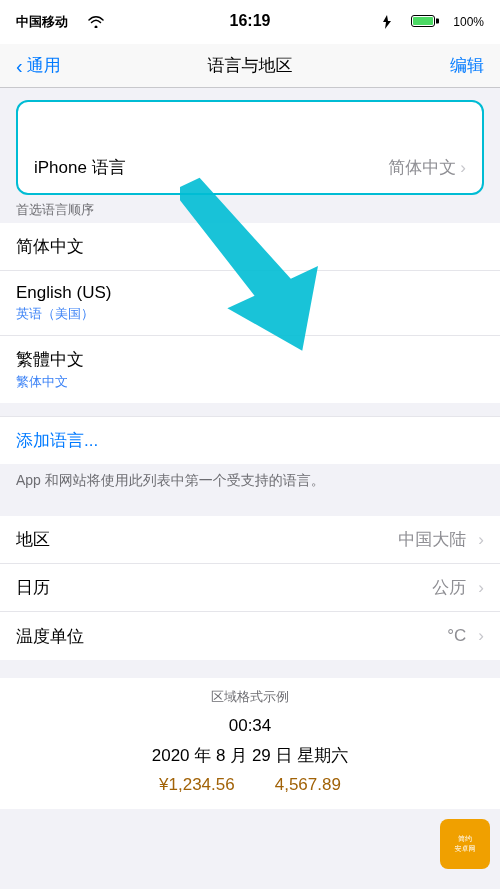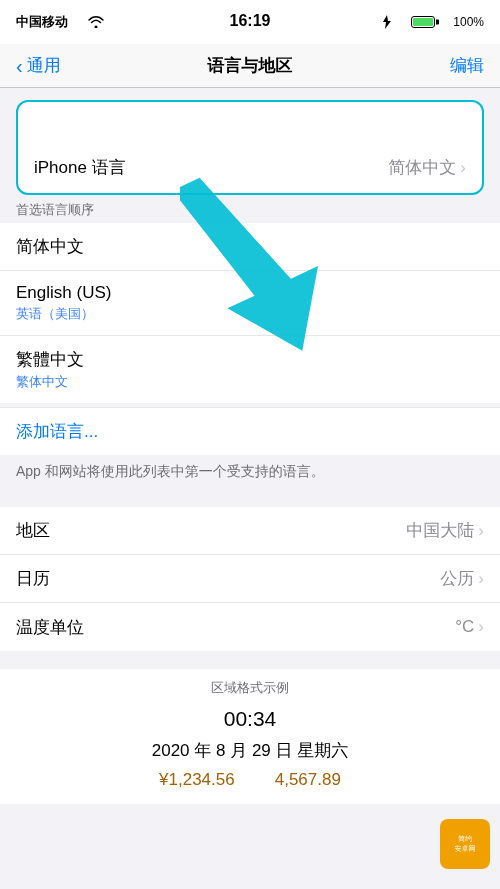--- a/index.html
+++ b/index.html
@@ -31,21 +31,20 @@
     .status-center {
       font-size: 16px;
       font-weight: 700;
       position: absolute;
       left: 50%;
       transform: translateX(-50%);
       top: 12px;
     }
     .status-right {
       display: flex;
-      align-items: center;
       gap: 18px;
       font-size: 12px;
     }
     .battery-icon {
       width: 24px;
       height: 12px;
       border: 1.5px solid #000;
       border-radius: 3px;
       position: relative;
       display: flex;
@@ -87,21 +86,21 @@
       gap: 4px;
       color: #007aff;
       font-size: 17px;
       cursor: pointer;
     }
     .nav-title {
       position: absolute;
       left: 50%;
       transform: translateX(-50%);
       font-size: 17px;
-      font-weight: 700;
+      font-weight: 400;
       color: #000;
     }
     .nav-action {
       color: #007aff;
       font-size: 17px;
       cursor: pointer;
     }
     .chevron-left {
       font-size: 20px;
       color: #007aff;
@@ -175,21 +174,21 @@
       font-size: 17px;
       color: #000;
     }
     .list-row-subtitle {
       font-size: 13px;
       color: #3b82f6;
     }
     .list-row-value {
       display: flex;
       align-items: center;
-      gap: 4px;
+      gap: 12px;
       color: #8e8e93;
       font-size: 17px;
     }
     .add-language {
       color: #007aff;
       font-size: 17px;
       padding: 12px 16px;
       background: #fff;
       cursor: pointer;
     }
@@ -211,21 +210,21 @@
       margin-top: 18px;
     }
     .format-header {
       text-align: center;
       font-size: 13px;
       color: #6d6d72;
       padding: 10px 16px 6px 16px;
     }
     .format-time {
       text-align: center;
-      font-size: 21px;
+      font-size: 17px;
       color: #000;
       padding: 4px 16px;
     }
     .format-date {
       text-align: center;
       font-size: 17px;
       color: #000;
       padding: 4px 16px;
     }
     .format-numbers {
@@ -327,21 +326,21 @@
       </div>
     </div>
     <div class="list-row">
       <div class="list-row-main">
         <span class="list-row-title">繁體中文</span>
         <span class="list-row-subtitle">繁体中文</span>
       </div>
     </div>
   </div>
 
-  <div class="list-section" style="margin-top:4px; border-top: 0.5px solid #e5e5ea;">
+  <div class="list-section" style="margin-top:13px; border-top: 0.5px solid #e5e5ea;">
     <div class="add-language">添加语言...</div>
   </div>
 
   <div class="section-footer">App 和网站将使用此列表中第一个受支持的语言。</div>
 
   <div class="region-section">
     <div class="list-row">
       <span class="list-row-title">地区</span>
       <div class="list-row-value">
         <span>中国大陆</span>

